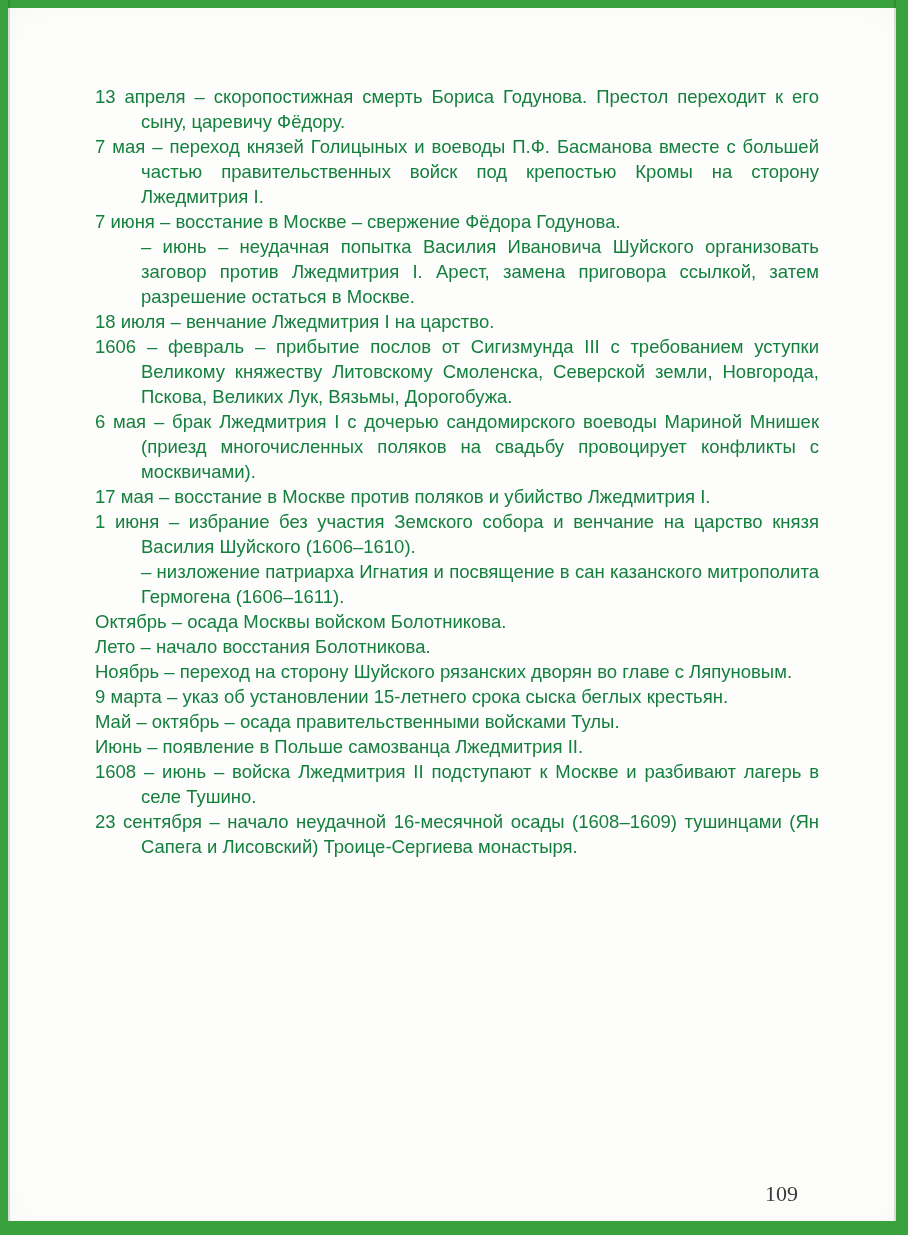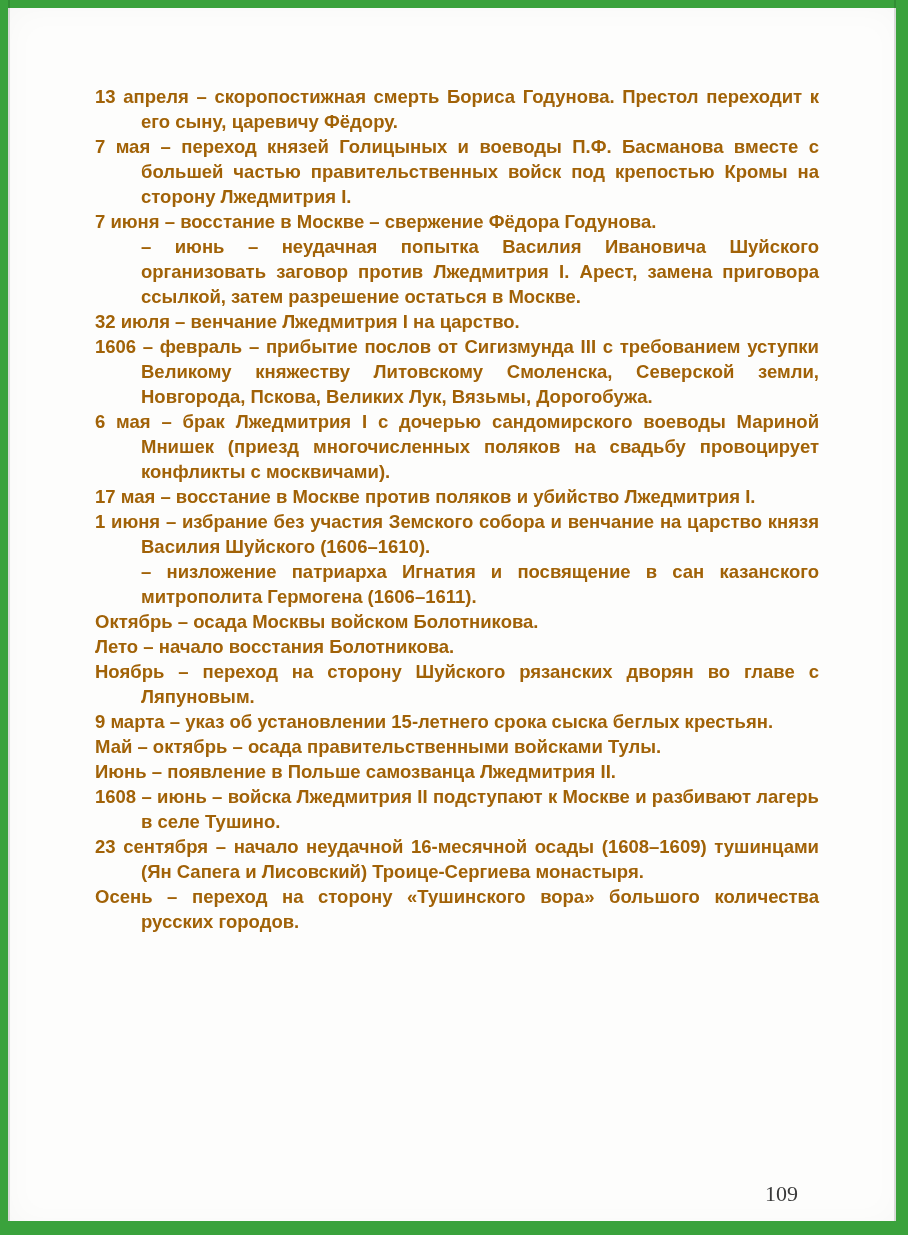--- a/index.html
+++ b/index.html
@@ -38,25 +38,24 @@
     background: rgba(0,0,0,0.12);
   }
   .edge-left::after  { right: -2px; }
   .edge-right::after { left: -2px; }
 
   .content {
     position: absolute;
     top: 84px;
     left: 95px;
     width: 724px;
-    color: #a16207;
+    color: #15803d;
     font-size: 18.5px;
     line-height: 25px;
     text-align: justify;
-    font-weight: bold;
   }
   .entry {
     margin: 0;
     padding-left: 46px;
     text-indent: -46px;
   }
   .entry.sub {
     text-indent: 0;
   }
   .page-number {
@@ -75,31 +74,30 @@
   <div class="edge edge-top"></div>
   <div class="edge edge-left"></div>
   <div class="edge edge-right"></div>
   <div class="edge edge-bottom"></div>
 
   <div class="content" id="entries">
       <p class="entry">13 апреля – скоропостижная смерть Бориса Годунова. Престол переходит к его сыну, царевичу Фёдору.</p>
       <p class="entry">7 мая – переход князей Голицыных и воеводы П.Ф. Басманова вместе с большей частью правительственных войск под крепостью Кромы на сторону Лжедмитрия I.</p>
       <p class="entry">7 июня – восстание в Москве – свержение Фёдора Годунова.</p>
       <p class="entry sub">– июнь – неудачная попытка Василия Ивановича Шуйского организовать заговор против Лжедмитрия I. Арест, замена приговора ссылкой, затем разрешение остаться в Москве.</p>
-      <p class="entry">32 июля – венчание Лжедмитрия I на царство.</p>
+      <p class="entry">18 июля – венчание Лжедмитрия I на царство.</p>
       <p class="entry">1606 – февраль – прибытие послов от Сигизмунда III с требованием уступки Великому княжеству Литовскому Смоленска, Северской земли, Новгорода, Пскова, Великих Лук, Вязьмы, Дорогобужа.</p>
       <p class="entry">6 мая – брак Лжедмитрия I с дочерью сандомирского воеводы Мариной Мнишек (приезд многочисленных поляков на свадьбу провоцирует конфликты с москвичами).</p>
       <p class="entry">17 мая – восстание в Москве против поляков и убийство Лжедмитрия I.</p>
       <p class="entry">1 июня – избрание без участия Земского собора и венчание на царство князя Василия Шуйского (1606–1610).</p>
       <p class="entry sub">– низложение патриарха Игнатия и посвящение в сан казанского митрополита Гермогена (1606–1611).</p>
       <p class="entry">Октябрь – осада Москвы войском Болотникова.</p>
       <p class="entry">Лето – начало восстания Болотникова.</p>
       <p class="entry">Ноябрь – переход на сторону Шуйского рязанских дворян во главе с Ляпуновым.</p>
       <p class="entry">9 марта – указ об установлении 15-летнего срока сыска беглых крестьян.</p>
       <p class="entry">Май – октябрь – осада правительственными войсками Тулы.</p>
       <p class="entry">Июнь – появление в Польше самозванца Лжедмитрия II.</p>
       <p class="entry">1608 – июнь – войска Лжедмитрия II подступают к Москве и разбивают лагерь в селе Тушино.</p>
       <p class="entry">23 сентября – начало неудачной 16-месячной осады (1608–1609) тушинцами (Ян Сапега и Лисовский) Троице-Сергиева монастыря.</p>
-      <p class="entry">Осень – переход на сторону «Тушинского вора» большого количества русских городов.</p>
     </div>
 
   <div class="page-number">109</div>
 </div>
 
 </body></html>

